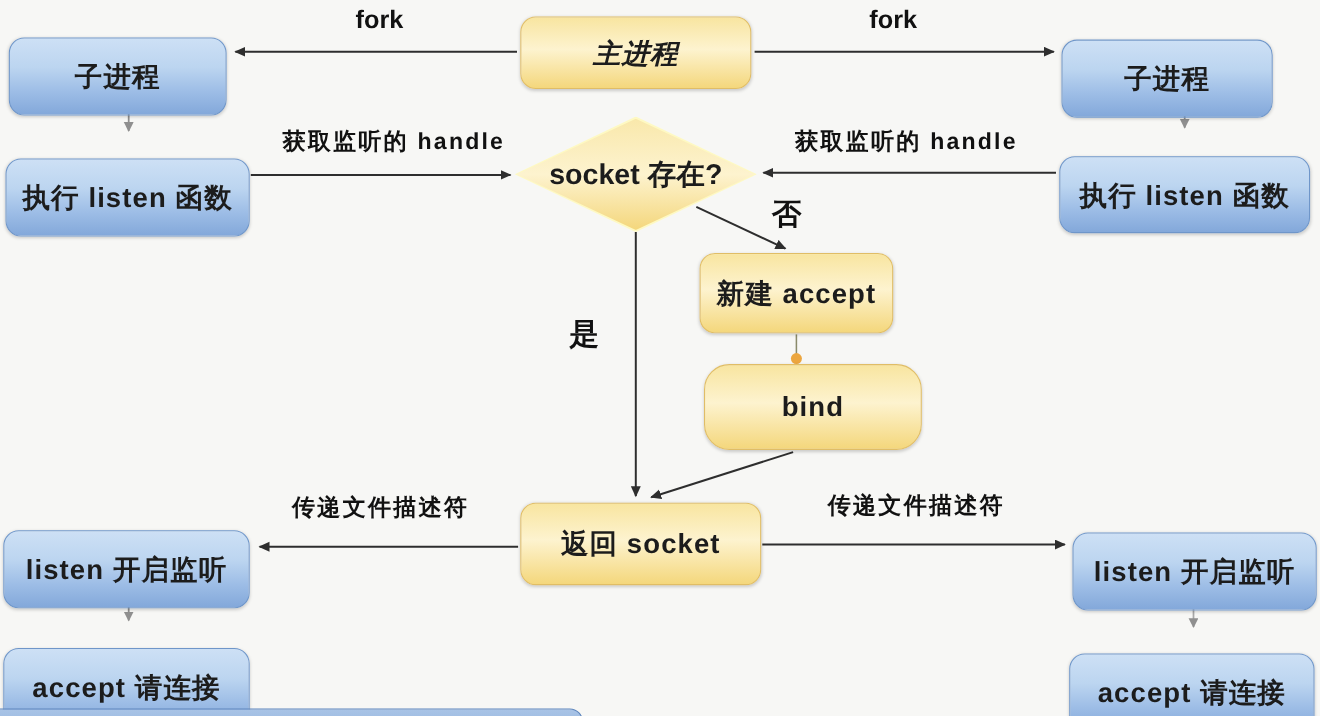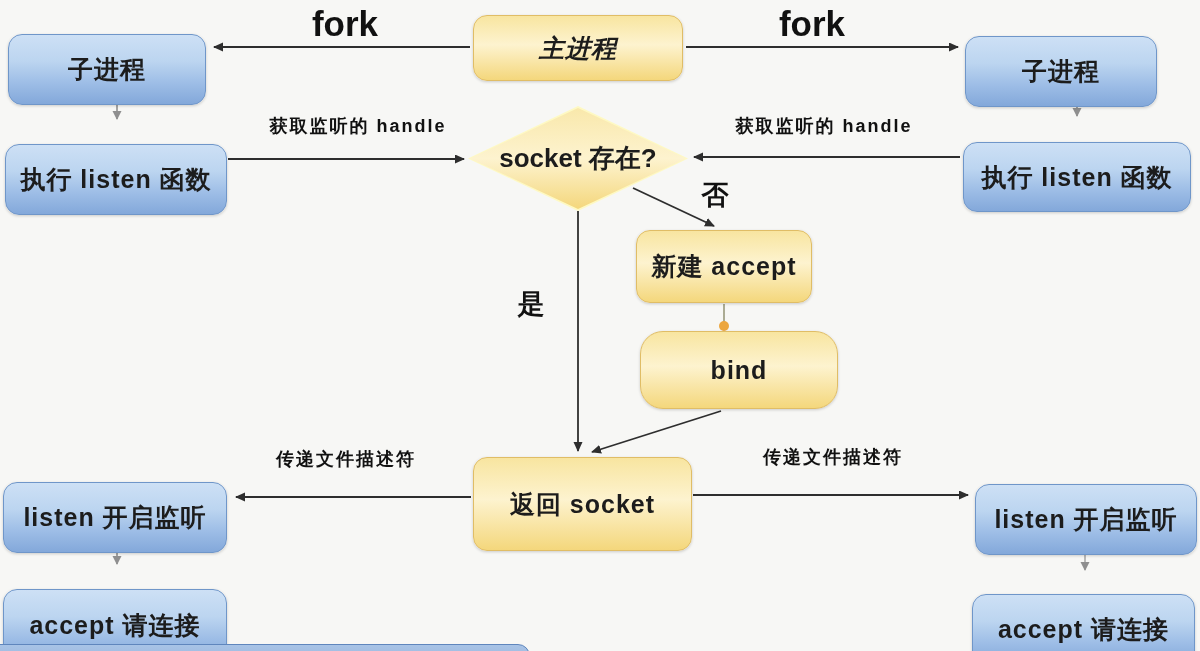--- a/index.html
+++ b/index.html
@@ -68,22 +68,22 @@
   }
 
   .edge-label {
     position: absolute;
     z-index: 3;
     font-weight: 600;
     color: #111;
     text-align: center;
     white-space: nowrap;
   }
-  .edge-label.latin { font-size: 35px; }
-  .edge-label.cjk   { font-size: 18px; letter-spacing: 2px; }
+  .edge-label.latin { font-size: 23px; }
+  .edge-label.cjk   { font-size: 21px; letter-spacing: 2px; }
   .edge-label.small { font-size: 27px; }
 
   .partial-box {
     position: absolute;
     z-index: 2;
     border: 1px solid #5f86bd;
     border-radius: 12px;
     background: linear-gradient(180deg, #a8c3e6 0%, #93b2dc 100%);
   }
 </style>
@@ -161,21 +161,21 @@
   <div class="node blue" style="left:963px; top:122px; width:228px; height:70px;">执行 listen 函数</div>
 
   <div class="diamond-outer" style="left:468px; top:106px; width:220px; height:105px;">
     <div class="diamond-inner">socket 存在?</div>
   </div>
 
   <div class="node yellow" style="left:636px; top:230px; width:176px; height:73px;">新建 accept</div>
 
   <div class="node yellow" style="left:640px; top:331px; width:198px; height:78px;border-radius:23px;">bind</div>
 
-  <div class="node yellow" style="left:473px; top:457px; width:219px; height:94px;">返回 socket</div>
+  <div class="node yellow" style="left:473px; top:457px; width:219px; height:75px;">返回 socket</div>
 
   <div class="node blue" style="left:3px; top:462px; width:224px; height:71px;">listen 开启监听</div>
 
   <div class="node blue" style="left:975px; top:464px; width:222px; height:71px;">listen 开启监听</div>
 
   <div class="node blue" style="left:3px; top:569px; width:224px; height:72px;">accept 请连接</div>
 
   <div class="node blue" style="left:972px; top:574px; width:223px; height:71px;">accept 请连接</div>
 
   <div class="partial-box" style="left:-20px; top:644px; width:550px; height:30px;"></div>

